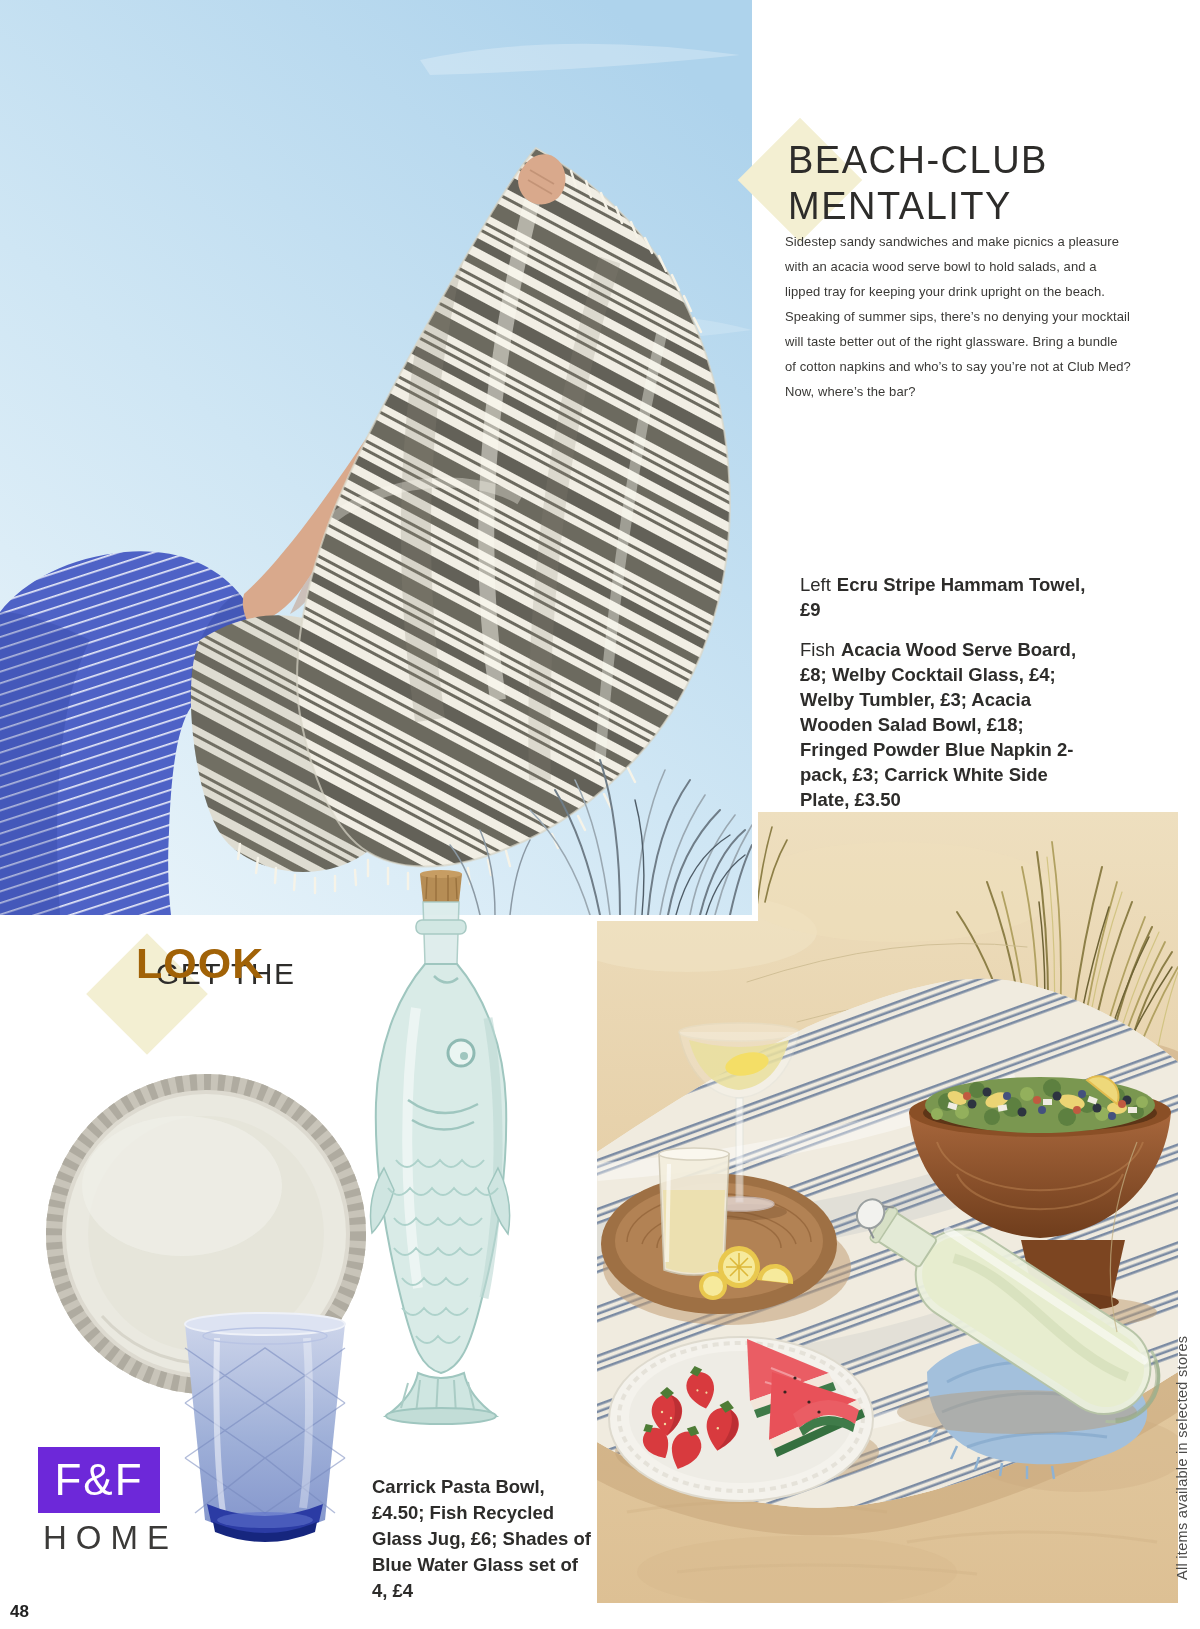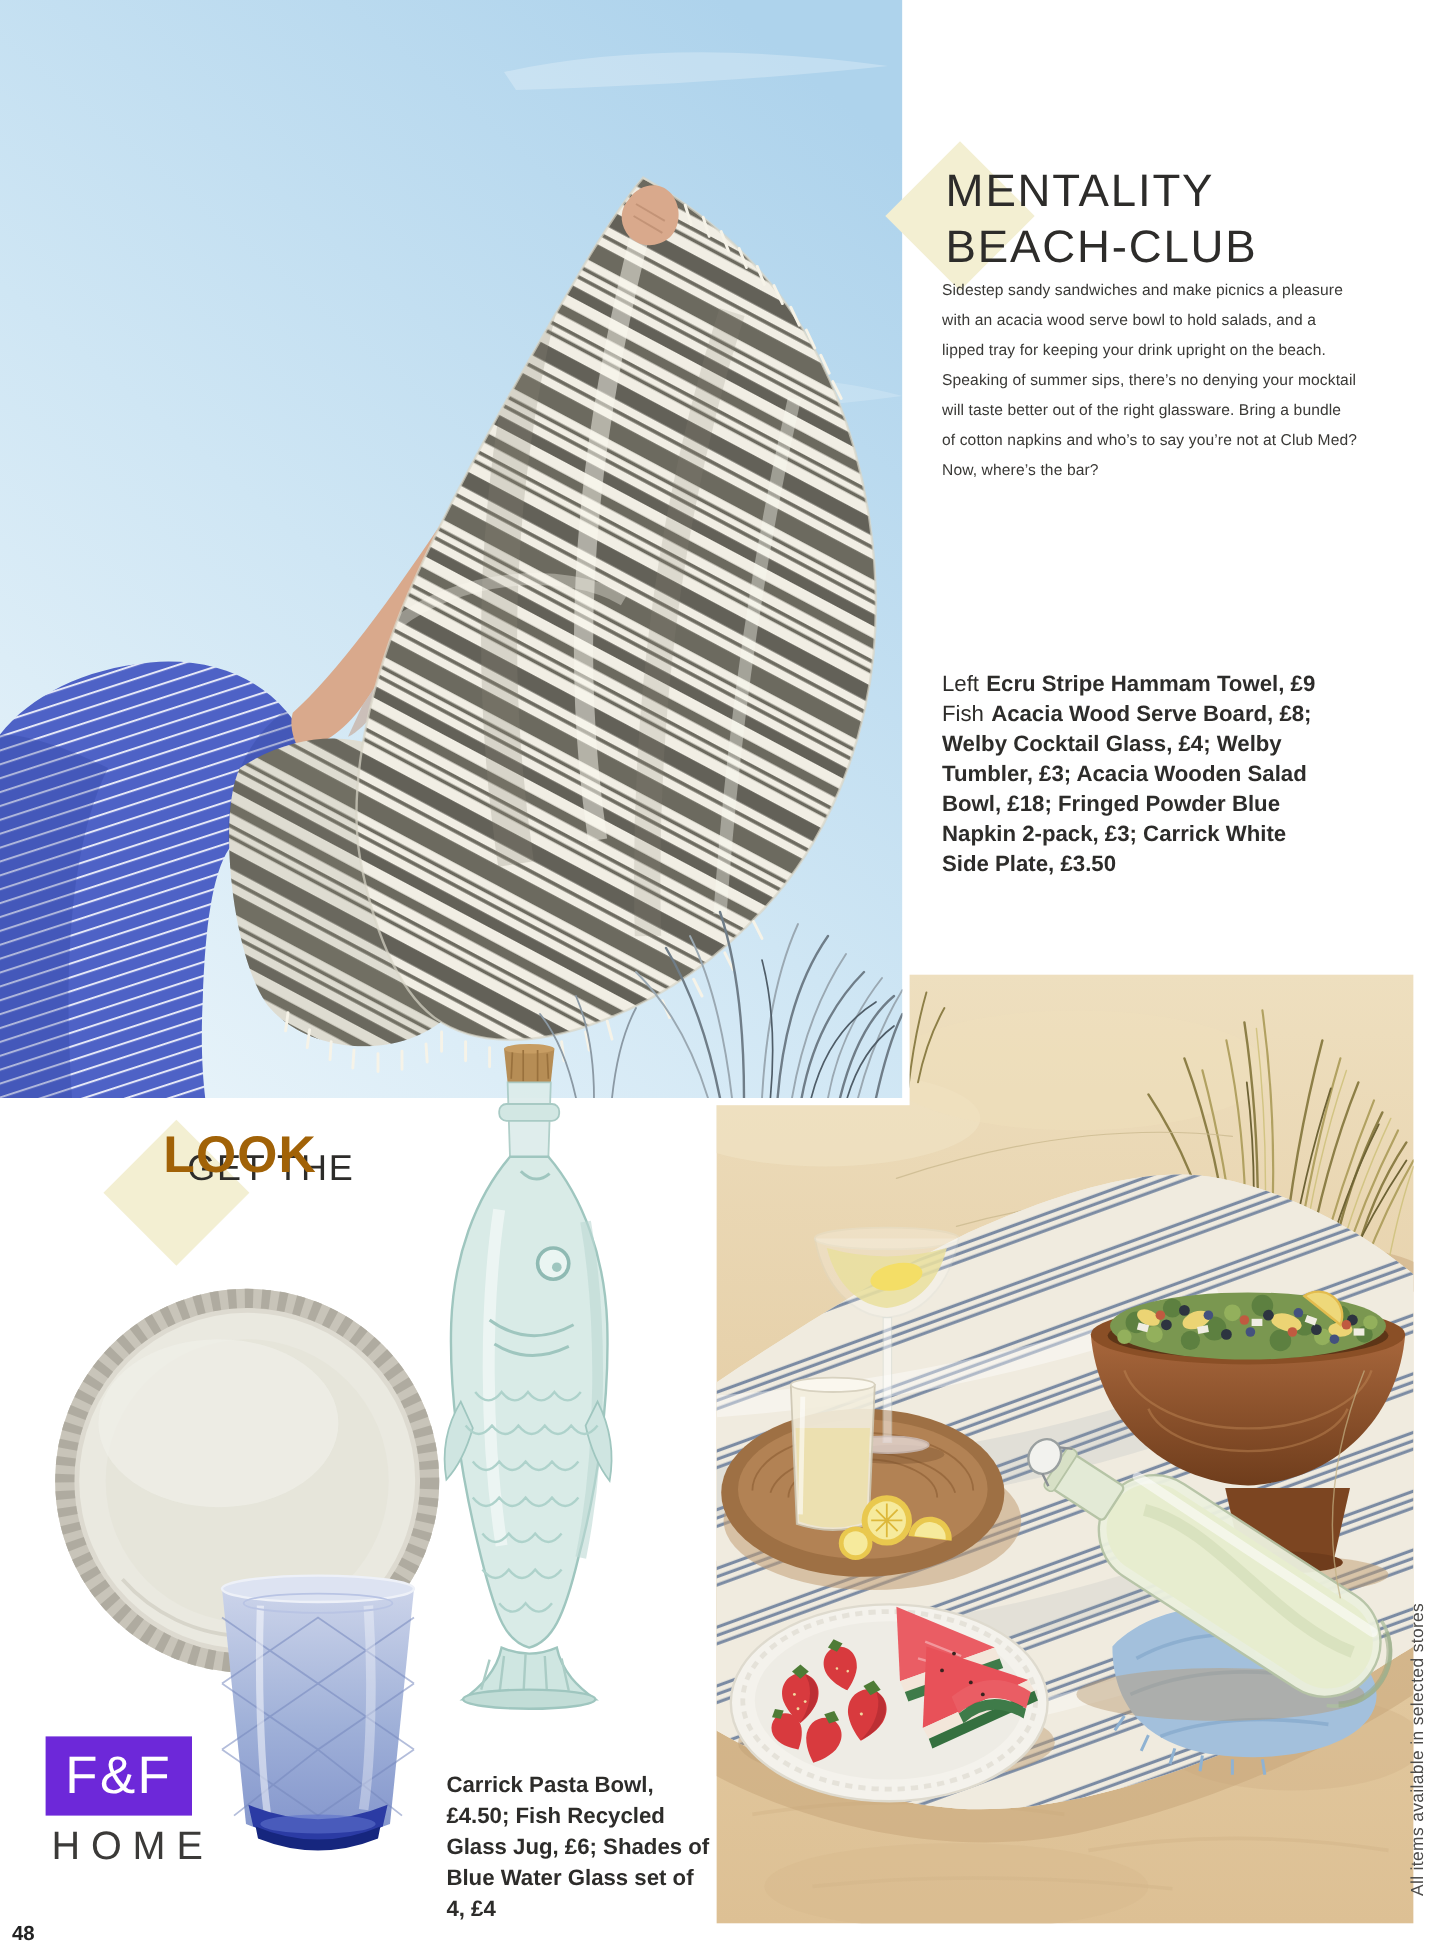--- a/index.html
+++ b/index.html
@@ -19,21 +19,21 @@
   
   .headline{left:788px;top:137px;z-index:4;font-size:38px;line-height:46px;
             letter-spacing:1.5px;font-weight:400;color:#2d2c2a;}
   .headline span{display:block;}
   .intro{left:785px;top:229px;width:346px;z-index:4;font-size:13px;line-height:25px;
          color:#3a3936;letter-spacing:0.1px;}
   .intro p{margin:0;}
 
   .caption-hero{left:785px;top:557px;width:318px;z-index:4;font-size:18.5px;line-height:25px;
                 color:#2d2c2a;font-weight:600;}
-  .caption-hero p{margin:0;}
+  .caption-hero p{margin:15px;}
   .cap-label{font-weight:400;margin-right:6px;}
 
   
   .gtl-1{left:156px;top:957px;z-index:4;font-size:30px;font-weight:400;letter-spacing:1.5px;color:#2d2c2a;}
   .gtl-2{left:136px;top:939px;z-index:4;font-size:43px;font-weight:700;letter-spacing:1px;color:#a16207;}
 
   
   .product-plate{left:42px;top:1066px;z-index:3;}
   .product-fish{left:356px;top:868px;z-index:3;}
   .product-tumbler{left:177px;top:1308px;z-index:4;}
@@ -340,22 +340,22 @@
         <path stroke="#6f7d88" stroke-width="2" d="M600,915 Q585,840 555,790 M620,915 Q620,820 600,760 M648,915 Q655,830 690,780 M668,915 Q680,850 720,810 M700,915 Q715,855 745,830 M730,915 Q740,870 752,845"></path>
         <path stroke="#9aa8b2" stroke-width="1.6" d="M590,915 Q570,850 530,810 M610,915 Q600,830 575,780 M635,915 Q640,825 665,770 M660,915 Q672,845 705,795 M690,915 Q700,860 735,815 M715,915 Q728,865 752,825"></path>
         <path stroke="#4f5d68" stroke-width="1.4" d="M642,915 Q648,850 635,800 M676,915 Q690,860 730,835 M706,915 Q718,875 745,855"></path>
         <path stroke="#8b99a4" stroke-width="1.5" d="M480,915 Q470,870 450,845 M495,915 Q495,865 480,830 M510,915 Q515,868 530,840"></path>
       </g>
     </svg>
   </div>
 
   <div class="abs diamond diamond-1"></div>
   <h1 class="abs headline" style="margin:0;">
+    <span>BEACH-CLUB</span>
     <span>MENTALITY</span>
-    <span>BEACH-CLUB</span>
   </h1>
   <div class="abs intro">
     <p>Sidestep sandy sandwiches and make picnics a pleasure with an acacia wood serve bowl to hold salads, and a lipped tray for keeping your drink upright on the beach. Speaking of summer sips, there’s no denying your mocktail will taste better out of the right glassware. Bring a bundle of cotton napkins and who’s to say you’re not at Club Med? Now, where’s the bar?</p>
   </div>
 
   <div class="abs caption-hero">
     <p><span class="cap-label">Left</span><span>Ecru Stripe Hammam Towel, £9</span></p>
     <p><span class="cap-label">Fish</span><span>Acacia Wood Serve Board, £8; Welby Cocktail Glass, £4; Welby Tumbler, £3; Acacia Wooden Salad Bowl, £18; Fringed Powder Blue Napkin 2-pack, £3; Carrick White Side Plate, £3.50</span></p>
   </div>
 

